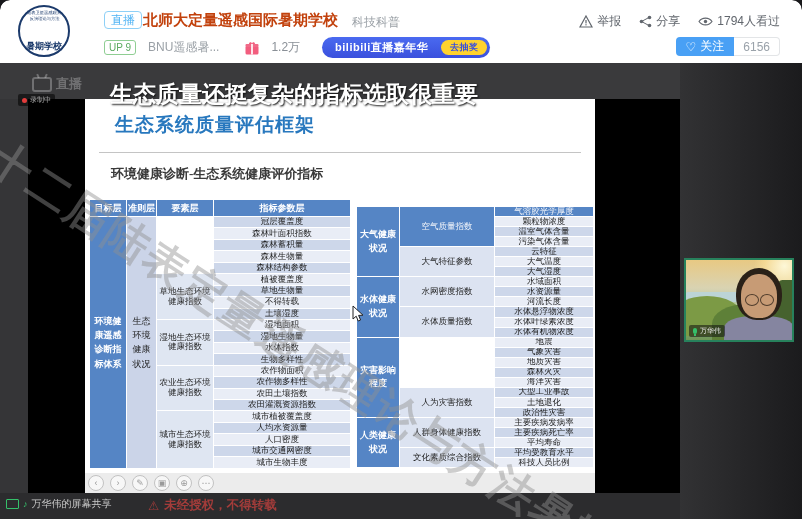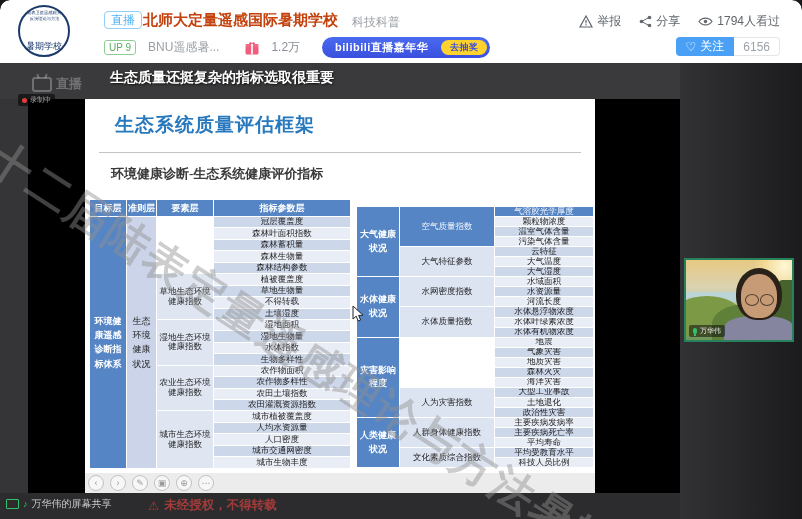--- a/index.html
+++ b/index.html
@@ -1,40 +1,40 @@
 <!DOCTYPE html>
 <html><head>
 <meta charset="utf-8">
 <style>
   html,body{margin:0;padding:0;background:#19191b;font-family:"Liberation Sans","DejaVu Sans",sans-serif;}
   #app{position:relative;width:802px;height:519px;margin:0 auto;background:#2b2b2d;overflow:hidden;border-radius:10px 10px 0 0;}
   
   .hdr{position:absolute;left:0;top:0;width:802px;height:63px;background:#fff;border-radius:10px 10px 0 0;}
   .logo{position:absolute;left:18px;top:5px;width:52px;height:52px;border:2px solid #1b3a6b;border-radius:50%;background:#fff;display:flex;flex-direction:column;align-items:center;justify-content:center;box-sizing:border-box;}
   .logo .tiny{font-size:5px;color:#1b3a6b;line-height:6px;white-space:nowrap;transform:scale(.85);}
-  .logo .nm{font-size:9px;font-weight:normal;color:#1b3a6b;margin-top:19px;}
+  .logo .nm{font-size:9px;font-weight:bold;color:#1b3a6b;margin-top:19px;}
   .live-badge{position:absolute;left:104px;top:11px;font-size:12px;color:#4fb3f4;border:1px solid #8ed0f7;border-radius:4px;padding:1px 6px;line-height:14px;}
   .v-title{position:absolute;left:143px;top:11px;font-size:15px;font-weight:bold;color:#c2410c;}
   .v-cat{position:absolute;left:352px;top:14px;font-size:12px;color:#9aa0a6;}
   .hdr-right{position:absolute;right:22px;top:13px;display:flex;align-items:center;gap:18px;font-size:12px;color:#61666d;}
   .hdr-right .item{display:flex;align-items:center;gap:4px;}
   .row2{position:absolute;left:104px;top:37px;display:flex;align-items:center;gap:12px;}
   .up-badge{font-size:10px;color:#5aaa5f;border:1px solid #8fce93;border-radius:3px;padding:0 4px;line-height:13px;}
   .up-name{font-size:12px;color:#9aa0a6;}
   .gift-count{font-size:12px;color:#8a9097;}
   .event-pill{position:relative;margin-left:10px;height:21px;border-radius:11px;background:linear-gradient(180deg,#4a6af0,#3a50dd);color:#fff;font-size:11px;font-weight:bold;display:flex;align-items:center;padding:0 62px 0 13px;letter-spacing:.5px;}
   .lottery{position:absolute;right:3px;top:3px;height:15px;border-radius:8px;background:#ffd22e;color:#3a50dd;font-size:9px;font-weight:bold;display:flex;align-items:center;padding:0 9px;}
   .follow-wrap{position:absolute;right:22px;top:37px;display:flex;height:19px;}
   .follow-btn{background:#49a0f5;color:#fff;font-size:12px;border-radius:4px 0 0 4px;display:flex;align-items:center;gap:4px;padding:0 10px;}
   .follow-cnt{border:1px solid #e3e5e7;border-left:none;color:#9aa2aa;font-size:12px;border-radius:0 4px 4px 0;display:flex;align-items:center;padding:0 9px;background:#fff;}
   
   .video{position:absolute;left:0;top:63px;width:802px;height:456px;background:#353537;}
   .right-panel{position:absolute;left:680px;top:0;width:122px;height:456px;background:linear-gradient(90deg,#323234,#1b1b1d);z-index:2;}
   .caption-bar{position:absolute;left:0;top:0;width:680px;height:36px;background:#3a3a3c;z-index:4;}
-  .caption{position:absolute;left:110px;top:6px;font-size:14px;font-weight:bold;color:#fff;text-shadow:1px 1px 2px #111;white-space:nowrap;}
+  .caption{position:absolute;left:110px;top:16px;font-size:23px;font-weight:bold;color:#fff;text-shadow:1px 1px 2px #111;white-space:nowrap;}
   .bili-mark{position:absolute;left:32px;top:12px;display:flex;align-items:center;gap:4px;color:rgba(255,255,255,.28);font-size:13px;font-weight:bold;z-index:7;}
   .tv-icon{width:16px;height:11px;border:2px solid rgba(255,255,255,.28);border-radius:3px;position:relative;}
   .tv-icon:before,.tv-icon:after{content:"";position:absolute;top:-5px;width:2px;height:4px;background:rgba(255,255,255,.28);}
   .tv-icon:before{left:3px;transform:rotate(-25deg);}
   .tv-icon:after{right:3px;transform:rotate(25deg);}
   .rec-badge{position:absolute;left:18px;top:31px;display:flex;align-items:center;gap:3px;background:rgba(0,0,0,.55);border-radius:2px;padding:1px 4px;z-index:7;}
   .rec-dot{width:5px;height:5px;border-radius:50%;background:#e23c3c;}
   .rec-txt{font-size:7px;color:rgba(255,255,255,.65);}
   .stage{position:absolute;left:28px;top:36px;width:652px;height:394px;background:#000;z-index:1;}
   .bottom-bar{position:absolute;left:0;top:430px;width:680px;height:26px;background:#2c2c2e;z-index:3;}

